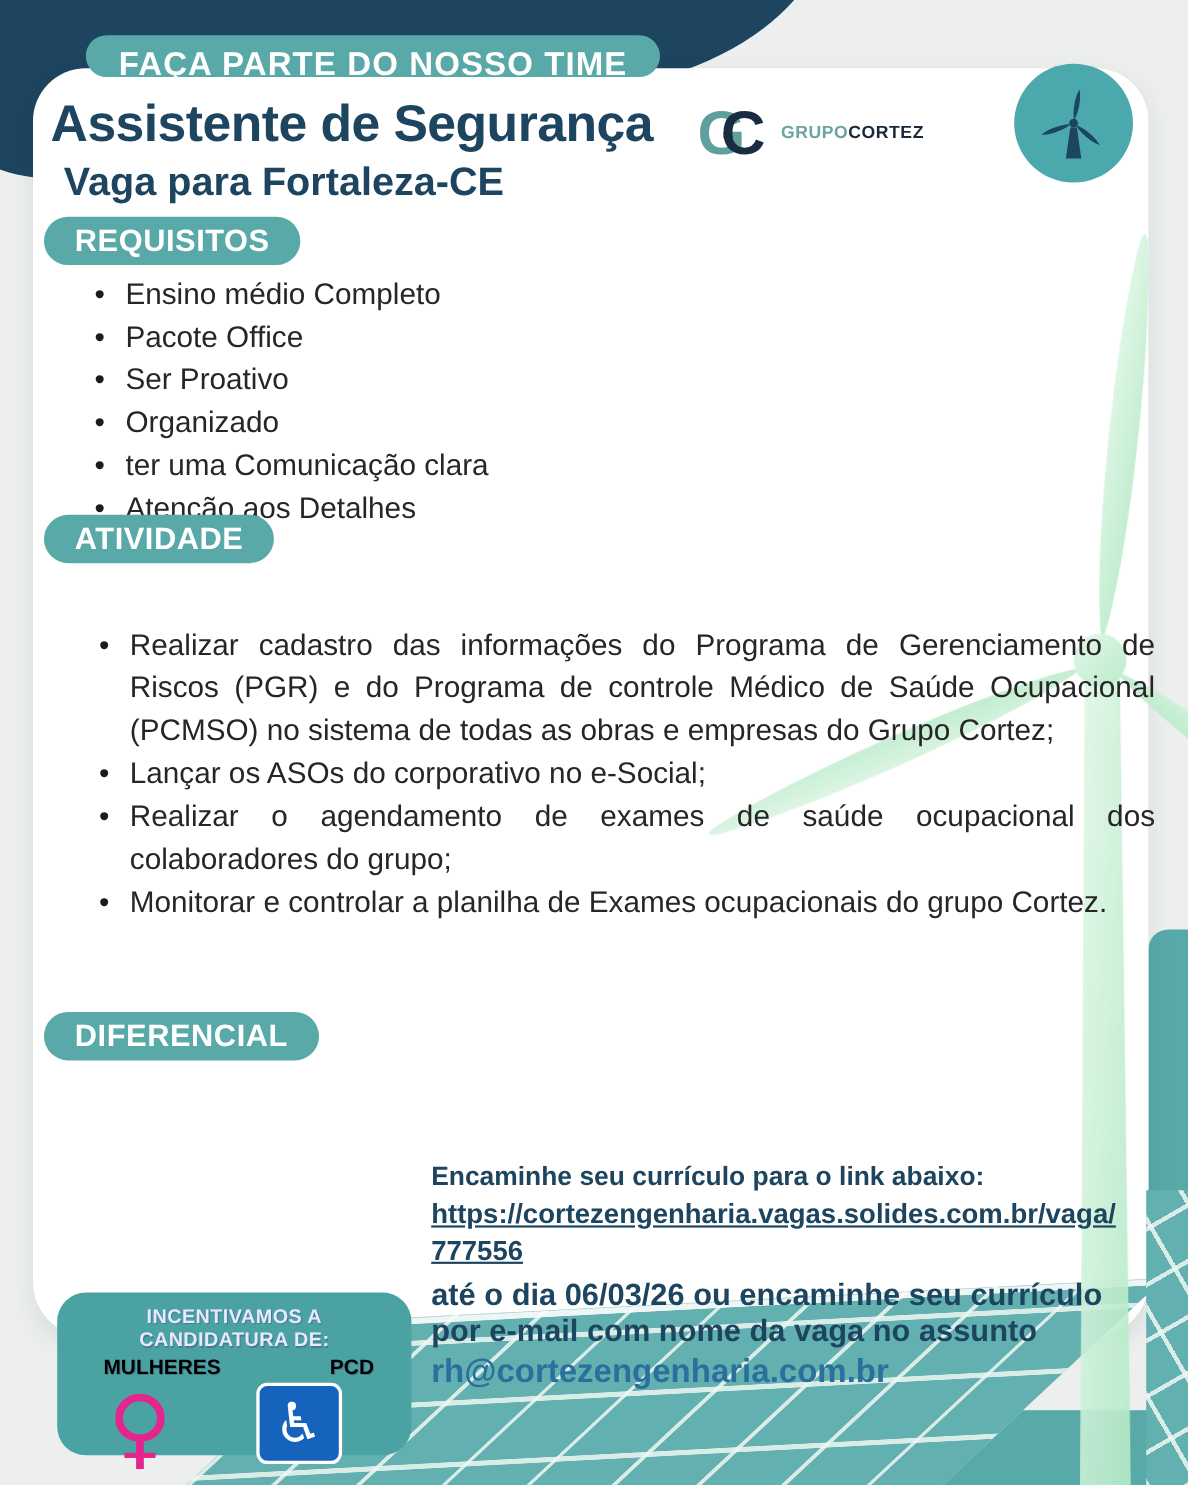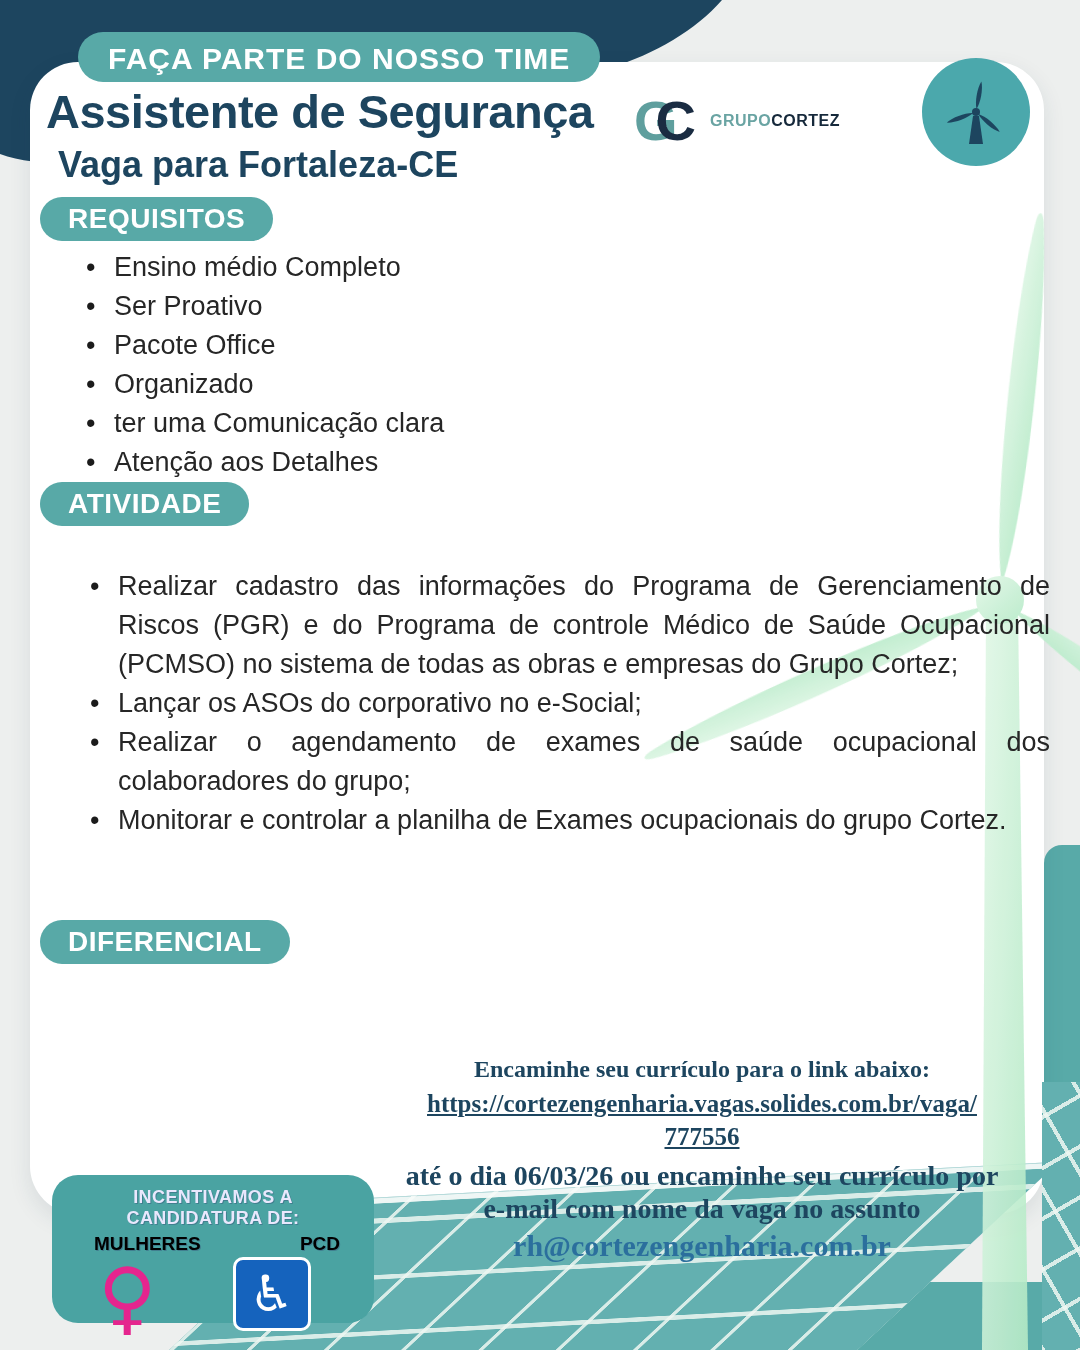--- a/index.html
+++ b/index.html
@@ -27,21 +27,21 @@
           transform:rotate(-3deg) skewX(-50deg);}
   .panel2{left:1042px;top:1082px;width:38px;height:270px;border-top:none;
           background-image:
             repeating-linear-gradient(60deg, rgba(238,247,242,.85) 0 4px, transparent 4px 40px),
             repeating-linear-gradient(-30deg, rgba(238,247,242,.85) 0 4px, transparent 4px 44px);}
 
   
   .turbine-illu{position:absolute;inset:0;z-index:4;pointer-events:none;}
 
   
-  .banner-pill{position:absolute;left:78px;top:32px;height:50px;line-height:54px;
+  .banner-pill{position:absolute;left:78px;top:32px;height:38px;line-height:54px;
                padding:0 30px;background:#58a9a7;border-radius:28px;color:#fff;
                font-size:30px;font-weight:bold;letter-spacing:1px;z-index:6;}
   .title{position:absolute;left:46px;top:84px;font-size:47px;font-weight:bold;
          color:#1d455f;letter-spacing:-.5px;z-index:6;}
   .subtitle{position:absolute;left:58px;top:144px;font-size:36px;font-weight:bold;
             color:#1d455f;z-index:6;}
 
   .logo{position:absolute;left:634px;top:88px;display:flex;align-items:center;z-index:6;}
   .logo .g{font-size:56px;font-weight:bold;color:#5f9f9e;}
   .logo .c{font-size:56px;font-weight:bold;color:#1a2c42;margin-left:-22px;}
@@ -51,35 +51,35 @@
 
   .brand-circle{position:absolute;left:922px;top:58px;width:108px;height:108px;
                 border-radius:50%;background:#4ba8ac;z-index:6;
                 display:flex;align-items:center;justify-content:center;}
 
   
   .sec-pill{position:absolute;height:44px;line-height:44px;padding:0 28px;
             background:#58a9a7;border-radius:24px;color:#fff;font-size:28px;
             font-weight:bold;letter-spacing:.5px;z-index:6;text-align:center;}
   .pill-req{left:40px;top:197px;}
-  .pill-atv{left:40px;top:482px;}
+  .pill-atv{left:40px;top:468px;}
   .pill-dif{left:40px;top:920px;}
 
   ul.jlist{list-style:none;margin:0;padding:0;position:absolute;z-index:6;color:#262626;}
   ul.jlist li{position:relative;padding-left:30px;font-size:27px;line-height:39px;}
   ul.jlist li::before{content:"•";position:absolute;left:2px;top:0;color:#1b1b1b;}
 
   .list-req{left:84px;top:248px;width:600px;}
   .list-atv{left:88px;top:567px;width:962px;}
   .list-atv li{text-align:justify;padding-left:32px;}
   .list-dif{left:62px;top:946px;width:640px;}
 
   
-  .apply{position:absolute;left:392px;top:1056px;width:620px;text-align:center;
-         color:#1d455f;z-index:6;font-family:Liberation Serif, serif;}
+  .apply{position:absolute;left:392px;top:1056px;width:620px;
+         color:#1d455f;z-index:6;}
   .apply .intro{font-size:24px;font-weight:bold;}
   .apply .link{display:block;font-size:25px;font-weight:bold;line-height:33px;
                color:#1d455f;text-decoration:underline;margin-top:4px;cursor:pointer;}
   .apply .deadline{font-size:28px;font-weight:bold;line-height:33px;margin-top:6px;}
   .apply .email{font-size:30px;font-weight:bold;color:#2b6f9d;margin-top:4px;cursor:pointer;}
 
   
   .inclusion{position:absolute;left:52px;top:1175px;width:322px;height:148px;
              background:#4aa3a2;border-radius:26px;z-index:6;padding:12px 12px 6px;
              box-sizing:border-box;}
@@ -154,22 +154,22 @@
           <path d="M0,-3 C-3,-10 -3,-24 0,-31 C3,-24 3,-10 0,-3 Z" transform="rotate(250)"></path>
         </g>
         <circle r="4"></circle>
       </g>
     </svg>
   </div>
 
   <div class="sec-pill pill-req">REQUISITOS</div>
   <ul class="jlist list-req">
     <li>Ensino médio Completo</li>
+    <li>Pacote Office</li>
     <li>Ser Proativo</li>
-    <li>Pacote Office</li>
     <li>Organizado</li>
     <li>ter uma Comunicação  clara</li>
     <li>Atenção aos Detalhes</li>
   </ul>
 
   <div class="sec-pill pill-atv">ATIVIDADE</div>
   <ul class="jlist list-atv">
     <li>Realizar cadastro das informações do Programa de Gerenciamento de Riscos (PGR) e do Programa de controle Médico de Saúde Ocupacional (PCMSO) no sistema de todas as obras e empresas do Grupo Cortez;</li>
     <li>Lançar os ASOs do corporativo no e-Social;</li>
     <li>Realizar o agendamento de exames de saúde ocupacional dos colaboradores do grupo;</li>

